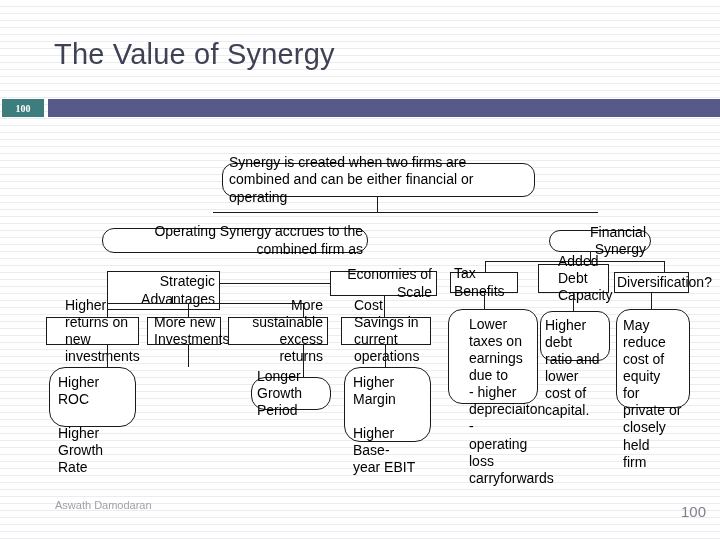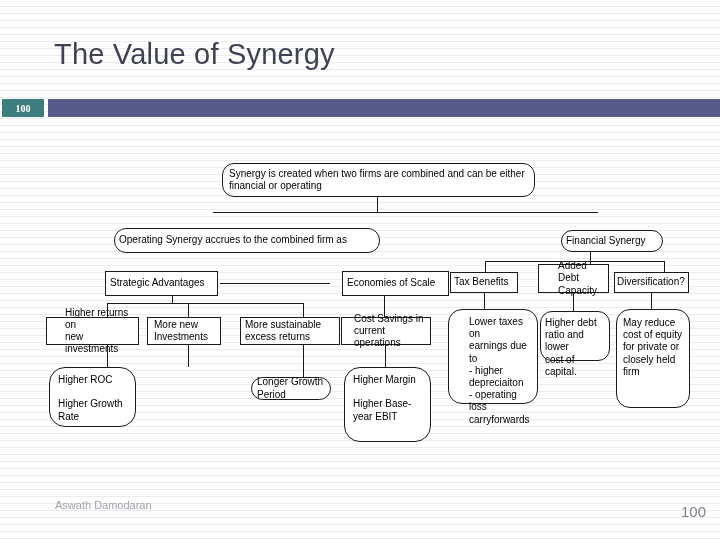--- a/index.html
+++ b/index.html
@@ -21,25 +21,25 @@
     display:flex; align-items:center; justify-content:center;
   }
   .accent-bar {
     position:absolute; left:48px; top:99px; width:672px; height:18px;
     background:var(--accent_bar,#575a88);
   }
   .diagram { position:absolute; left:0; top:0; width:720px; height:540px; }
   .node {
     position:absolute; box-sizing:border-box;
     border:1px solid var(--diagram_ink,#1a1a1a); background:#fff;
-    color:#000; font-size:10px; line-height:1.22; white-space:pre-line;
+    color:#000; font-size:14px; line-height:1.22; white-space:pre-line;
     display:flex; flex-direction:column; justify-content:center;
     padding:2px 4px;
   }
-  .node.center { text-align:left;margin-left:12px; }
+  .node.center { text-align:right; }
   .node.top { justify-content:flex-start; padding-top:6px; }
   .rounded { border-radius:12px; }
   .r14 { border-radius:14px; }
   .r16 { border-radius:16px; }
   .hline, .vline { position:absolute; background:var(--diagram_ink,#1a1a1a); }
   .hline { height:1px; }
   .vline { width:1px; }
   .footer-author {
     position:absolute; left:55px; top:499px; font-size:11px;
     color:var(--footer_text,#9fa0a8);
@@ -67,21 +67,21 @@
 
     <div class="node rounded center" style="left:102px;top:228px;width:266px;height:25px;">Operating Synergy accrues to the combined firm as</div>
     <div class="node rounded center" style="left:549px;top:230px;width:102px;height:22px;">Financial Synergy</div>
 
     <div class="vline" style="left:590px;top:252px;height:9px;"></div>
     <div class="hline" style="left:485px;top:261px;width:180px;"></div>
     <div class="vline" style="left:485px;top:261px;height:11px;"></div>
     <div class="vline" style="left:590px;top:261px;height:3px;"></div>
     <div class="vline" style="left:664px;top:261px;height:11px;"></div>
 
-    <div class="node center" style="left:93px;top:271px;width:113px;height:25px;">Strategic Advantages</div>
+    <div class="node center" style="left:107px;top:271px;width:113px;height:39px;">Strategic Advantages</div>
     <div class="hline" style="left:220px;top:283px;width:110px;"></div>
     <div class="node center" style="left:330px;top:271px;width:107px;height:25px;">Economies of Scale</div>
     <div class="node" style="left:450px;top:272px;width:68px;height:21px;padding-left:3px;">Tax Benefits</div>
     <div class="node" style="left:538px;top:264px;width:71px;height:29px;padding-left:19px;">Added Debt
 Capacity</div>
     <div class="node" style="left:614px;top:272px;width:75px;height:21px;padding-left:2px;">Diversification?</div>
 
     <div class="vline" style="left:172px;top:296px;height:7px;"></div>
     <div class="hline" style="left:107px;top:303px;width:196px;"></div>
     <div class="vline" style="left:107px;top:303px;height:14px;"></div>
@@ -117,21 +117,21 @@
 
     <div class="vline" style="left:107px;top:345px;height:22px;"></div>
     <div class="vline" style="left:188px;top:345px;height:22px;"></div>
     <div class="vline" style="left:303px;top:345px;height:32px;"></div>
     <div class="vline" style="left:385px;top:345px;height:22px;"></div>
 
     <div class="node r16 top" style="left:49px;top:367px;width:87px;height:60px;padding-left:8px;">Higher ROC
 
 Higher Growth
 Rate</div>
-    <div class="node r14" style="left:251px;top:377px;width:80px;height:23px;padding-left:5px;">Longer Growth
+    <div class="node r14" style="left:251px;top:377px;width:80px;height:33px;padding-left:5px;">Longer Growth
 Period</div>
     <div class="node r16 top" style="left:344px;top:367px;width:87px;height:75px;padding-left:8px;">Higher Margin
 
 Higher Base-
 year EBIT</div>
 
   </div>
 
   <div class="footer-author">Aswath Damodaran</div>
   <div class="footer-page">100</div>

